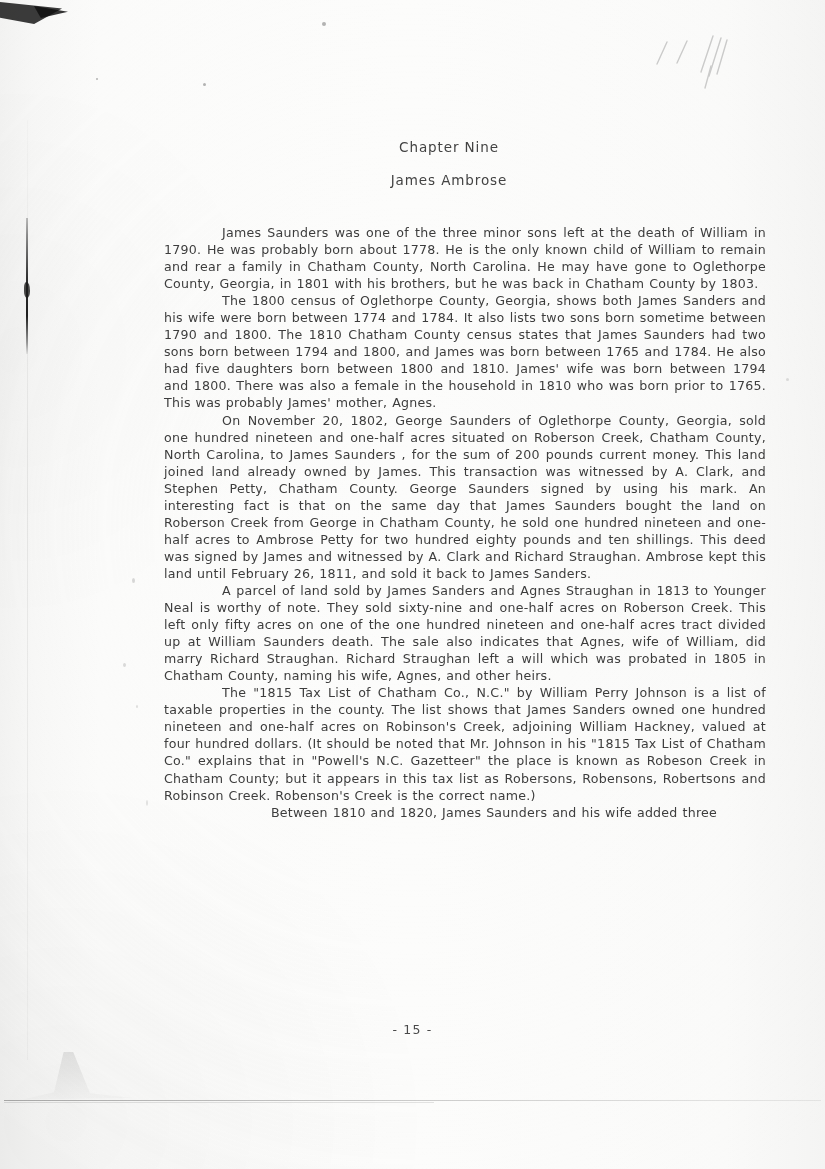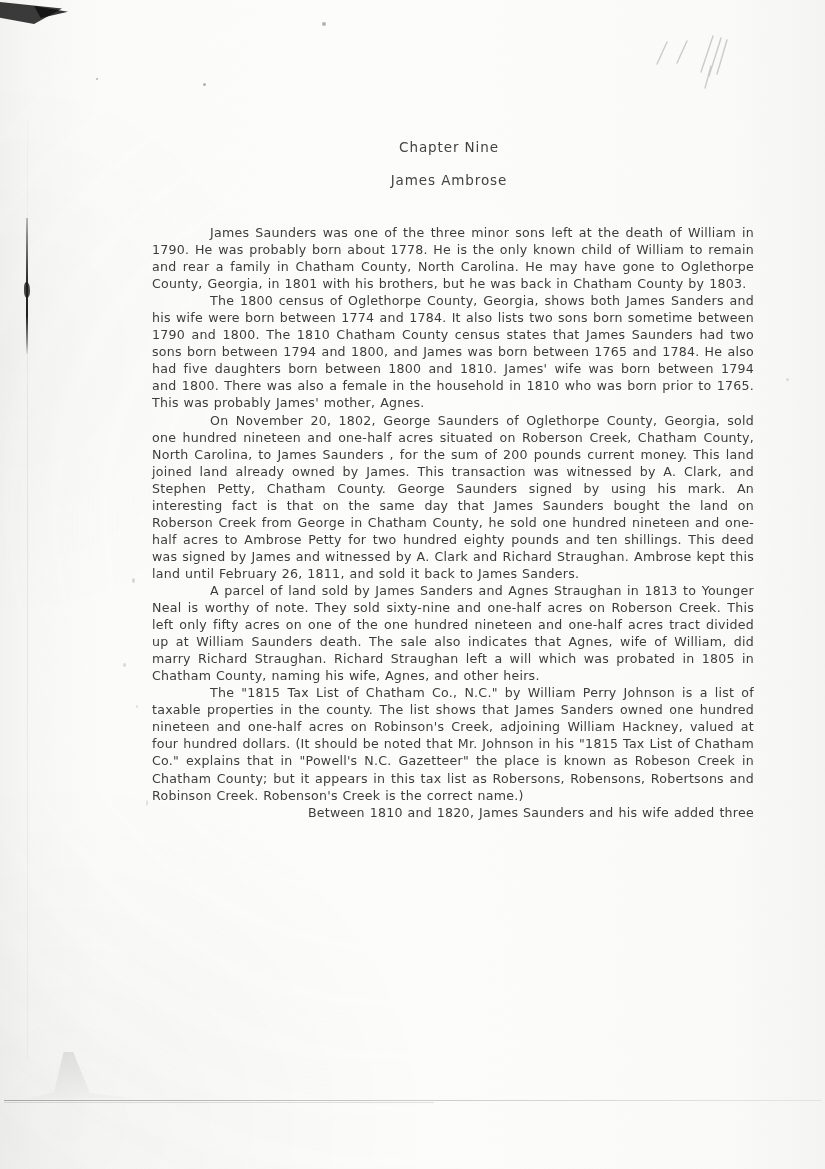--- a/index.html
+++ b/index.html
@@ -155,21 +155,21 @@
     letter-spacing: 0.9px;
     color: #434343;
     font-weight: 400;
   }
   .chapter-title { position: absolute; top: 139px; left: 0; width: 602px; }
   .chapter-subtitle { position: absolute; top: 172px; left: 0; width: 602px; }
 
   #body-text {
     position: absolute;
     top: 224px;
-    left: 4px;
+    left: 16px;
     width: 602px;
   }
 
   p.para {
     margin: 0;
     text-align: justify;
     text-indent: 58px;
     font-size: 12.6px;
     line-height: 17.05px;
     letter-spacing: 0.25px;
@@ -235,19 +235,20 @@
     <div class="chapter-title">Chapter Nine</div>
 
     <div class="chapter-subtitle">James Ambrose</div>
 
     <div id="body-text">
       <p class="para">James Saunders was one of the three minor sons left at the death of William in 1790.  He was probably born about 1778.  He is the only known child of William to remain and rear a family in Chatham County, North Carolina.  He may have gone to Oglethorpe County, Georgia, in 1801 with his brothers, but he was back in Chatham County by 1803.</p>
       <p class="para">The 1800 census of Oglethorpe County, Georgia, shows both James Sanders and his wife were born between 1774 and 1784.  It also lists two sons born sometime between 1790 and 1800.  The 1810 Chatham County census states that James Saunders had two sons born between 1794 and 1800, and James was born between 1765 and 1784.  He also had five daughters born between 1800 and 1810.  James' wife was born between 1794 and 1800.  There was also a female in the household in 1810 who was born prior to 1765.  This was probably James' mother, Agnes.</p>
       <p class="para">On November 20, 1802, George Saunders of Oglethorpe County, Georgia, sold one hundred nineteen and one-half acres situated on Roberson Creek, Chatham County, North Carolina, to James Saunders , for the sum of 200 pounds current money.  This land joined land already owned by James.  This transaction was witnessed by A. Clark, and Stephen Petty, Chatham County.  George Saunders signed by using his mark.  An interesting fact is that on the same day that James Saunders bought the land on Roberson Creek from George in Chatham County, he sold one hundred nineteen and one-half acres to Ambrose Petty for two hundred eighty pounds and  ten shillings.  This deed was signed by James and witnessed by A.  Clark and Richard Straughan.  Ambrose kept this land until February 26, 1811, and sold it back to James Sanders.</p>
       <p class="para">A parcel of land sold by James Sanders and Agnes Straughan in 1813 to Younger Neal is worthy of note.  They sold sixty-nine and one-half acres on Roberson Creek.  This left only fifty acres on one of the one hundred nineteen and one-half acres tract divided up at William Saunders death.  The sale also indicates that Agnes, wife of William, did marry Richard Straughan.   Richard Straughan left a will which was probated in 1805 in Chatham County, naming his wife, Agnes, and other heirs.</p>
       <p class="para">The "1815 Tax List of Chatham Co., N.C." by William Perry Johnson is a list of taxable properties in the county.  The list shows that James Sanders owned one hundred nineteen and one-half acres on Robinson's Creek, adjoining William Hackney, valued at four hundred dollars.  (It should be noted that Mr. Johnson in his "1815 Tax List of Chatham Co." explains that in "Powell's N.C. Gazetteer" the place is known as Robeson Creek in Chatham County; but it appears in this tax list as Robersons, Robensons, Robertsons and Robinson Creek.  Robenson's Creek is the correct name.)</p>
-      <p class="para" style="text-align: right;">Between 1810 and 1820, James Saunders and his wife added three</p>
+      <p class="para" style="text-align: center;">Between 1810 and 1820, James Saunders and his wife added three</p>
     </div>
 
   </div>
 
+  <div class="page-number">- 15 -</div>
 
 </div>
 
 </body></html>

